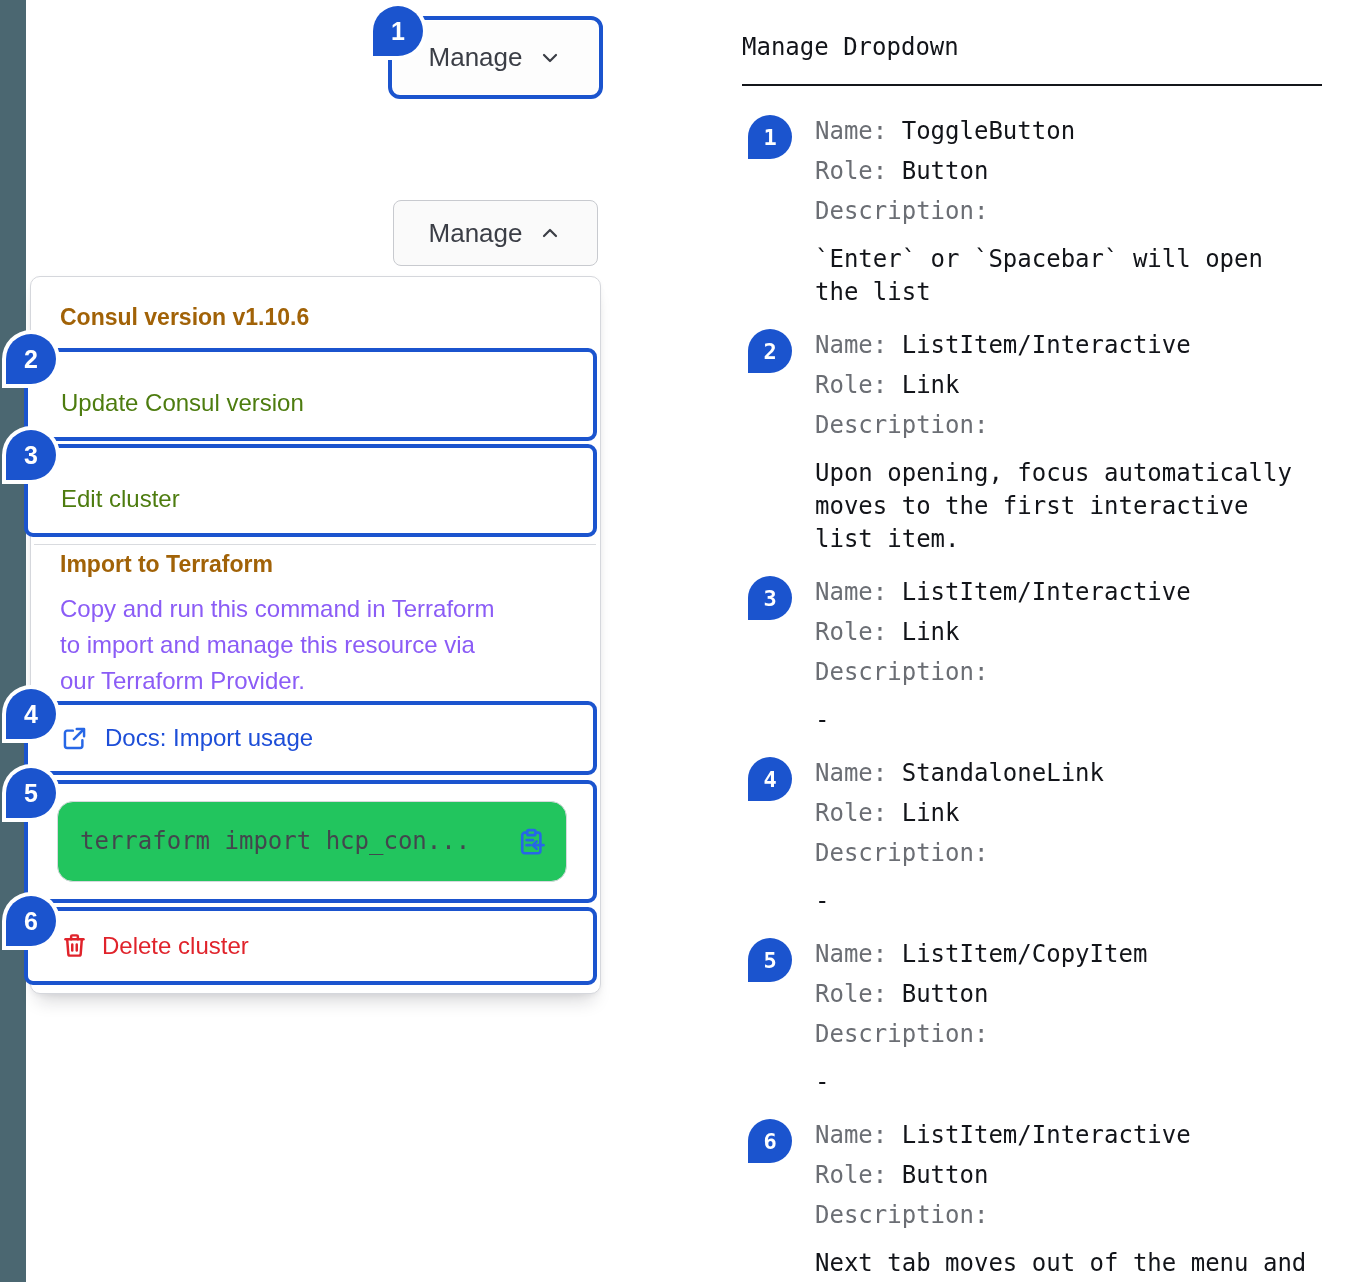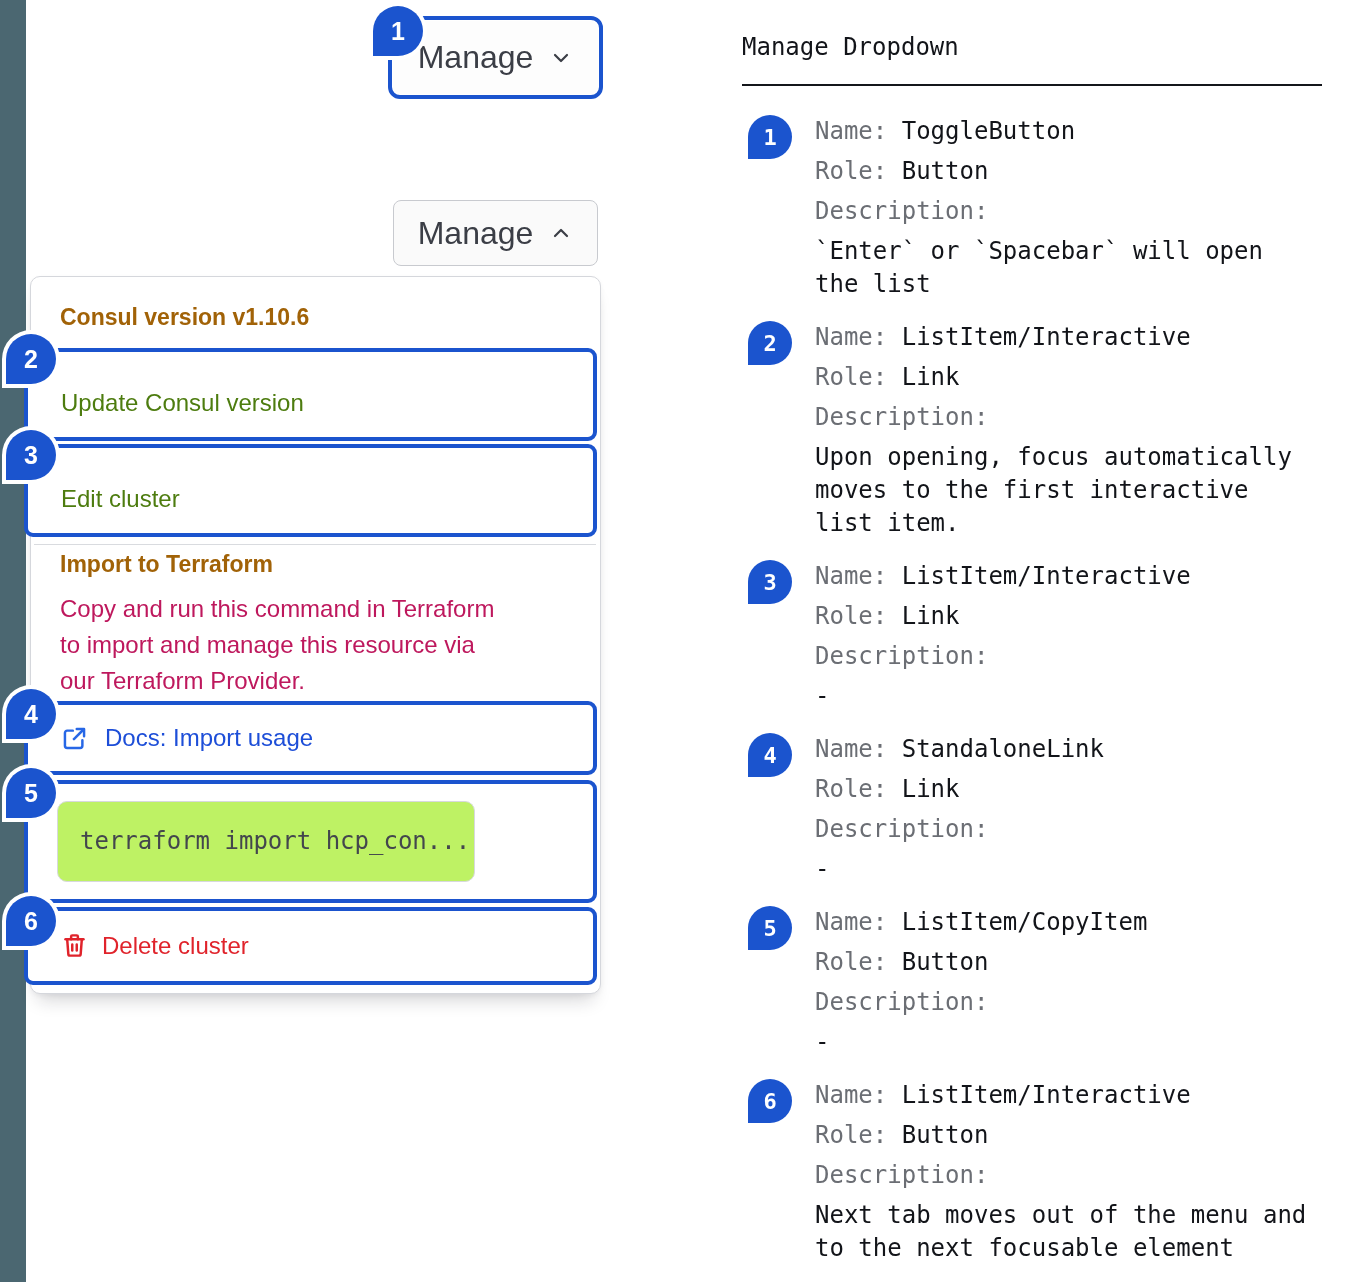--- a/index.html
+++ b/index.html
@@ -51,21 +51,21 @@
     width: 215px; height: 83px;
     border: 4px solid #1b54ce;
     border-radius: 12px;
     background: #ffffff;
   }
   .toggle-btn {
     display: flex;
     align-items: center;
     justify-content: center;
     gap: 16px;
-    font-size: 32px;
+    font-size: 26px;
     color: #3b3e46;
     cursor: pointer;
   }
   .toggle-btn.closed {
     position: absolute;
     inset: 1px;
     background: #fdfdfd;
     border-radius: 7px;
   }
   .toggle-btn.open {
@@ -113,47 +113,47 @@
   }
   .menu-sep {
     border: none;
     border-top: 1px solid #d9dbdf;
     margin: 7px -26px 0 -26px;
   }
   .import-desc {
     margin-top: 12px;
     font-size: 24px;
     line-height: 36px;
-    color: #be185d;
+    color: #8b5cf6;
   }
   .docs-link-box { margin-top: 2px; }
   .docs-link {
     display: flex;
     align-items: center;
     gap: 17px;
     padding: 19px 10px 19px 33px;
     font-size: 24px;
     font-weight: 500;
     color: #1d4ed8;
     text-decoration: none;
     cursor: pointer;
   }
   .copy-box { margin-top: 5px; padding: 17px 0; }
   .code-field {
     margin-left: 29px;
-    width: 418px;
+    width: 510px;
     border: 1px solid #d7d9dd;
-    border-radius: 10px;
+    border-radius: 16px;
     padding: 24px 20px 24px 22px;
     display: flex;
     align-items: center;
     justify-content: space-between;
     gap: 12px;
     cursor: pointer;
-    background: #bef264;
+    background: #22c55e;
   }
   .code-text {
     font-family: "DejaVu Sans Mono", "Liberation Mono", monospace;
     font-size: 24px;
     color: #43464d;
     line-height: 31px;
     white-space: nowrap;
   }
   .delete-box { margin-top: 4px; }
   .delete-item {
@@ -186,21 +186,21 @@
   .spec-item {
     display: flex;
     align-items: flex-start;
     padding-left: 6px;
     margin-bottom: 16px;
   }
   .spec-item .spec-badge { margin-top: 4px; margin-right: 23px; }
   .spec-row { font-size: 24px; line-height: 40px; white-space: nowrap; }
   .spec-row .lbl { color: #6b6e74; }
   .spec-row .val { color: #121419; }
-  .desc-group { margin-top: 4px; }
+  .desc-group { margin-top: 12px; }
   .desc-line { font-size: 24px; line-height: 33px; color: #121419; white-space: nowrap; }
 </style>
 </head>
 <body>
 
 <div id="stage">
 
   <div class="side-strip"></div>
 
   <div class="toggle-focus-wrap">

